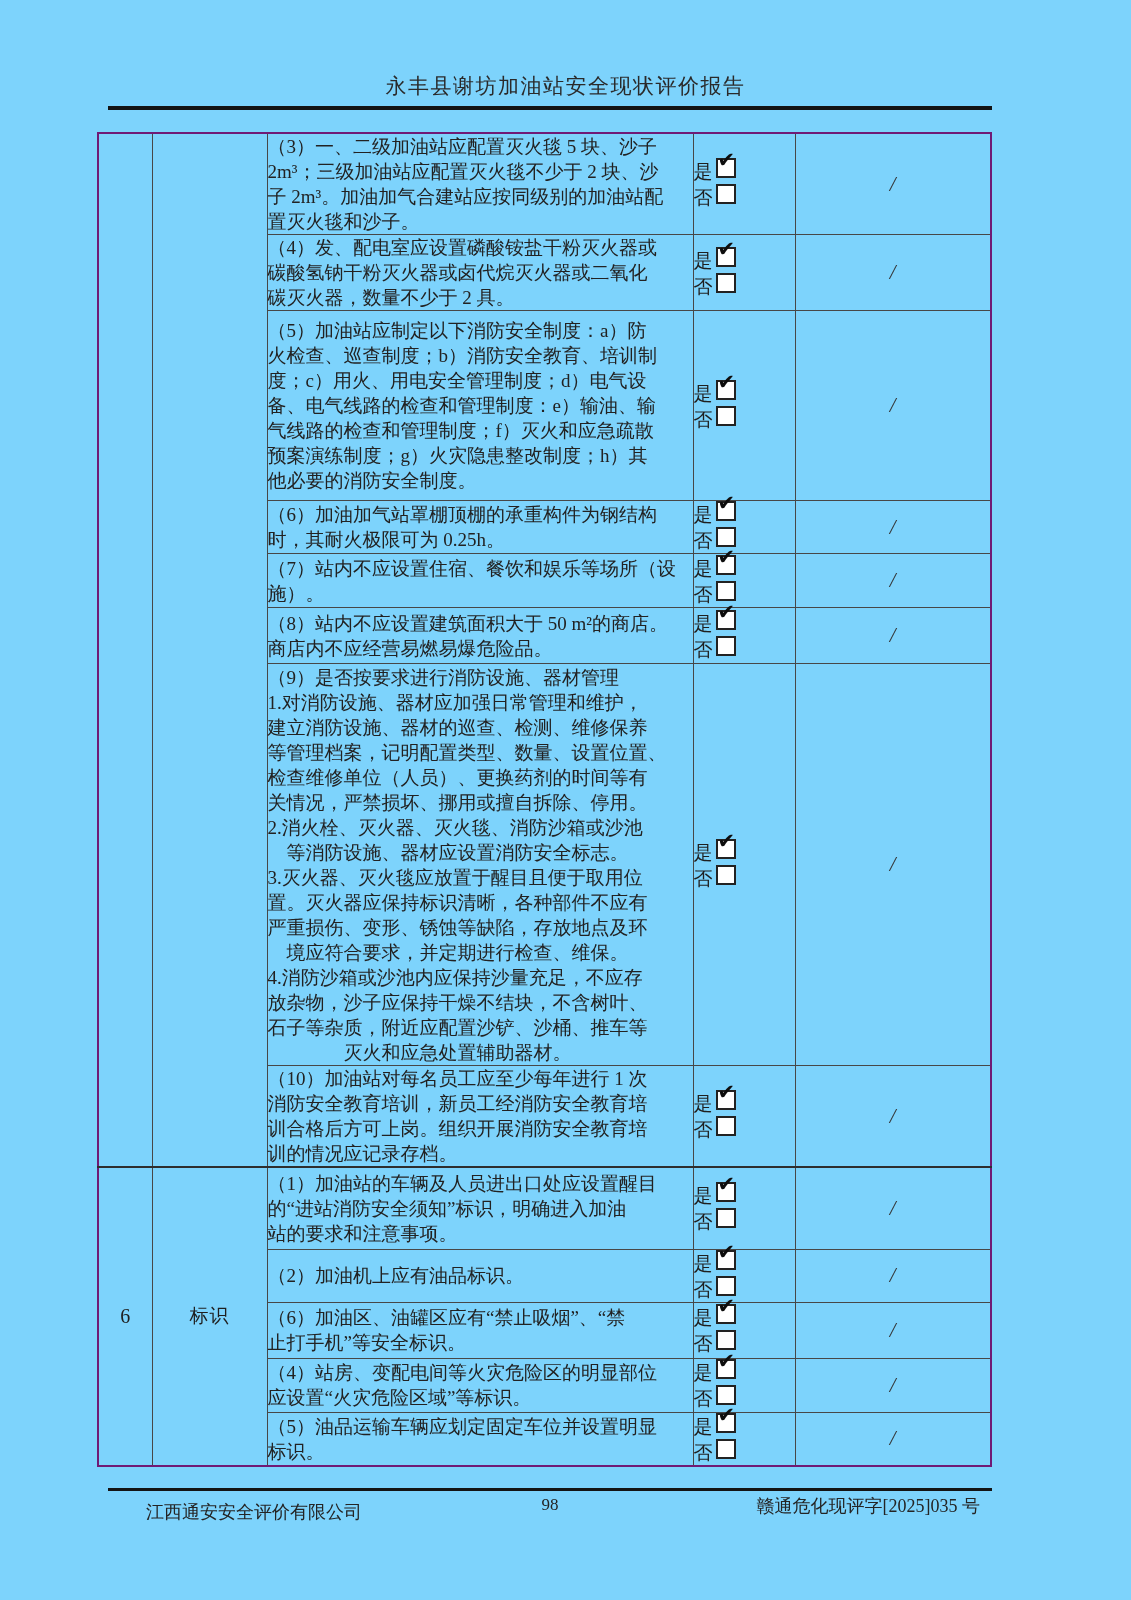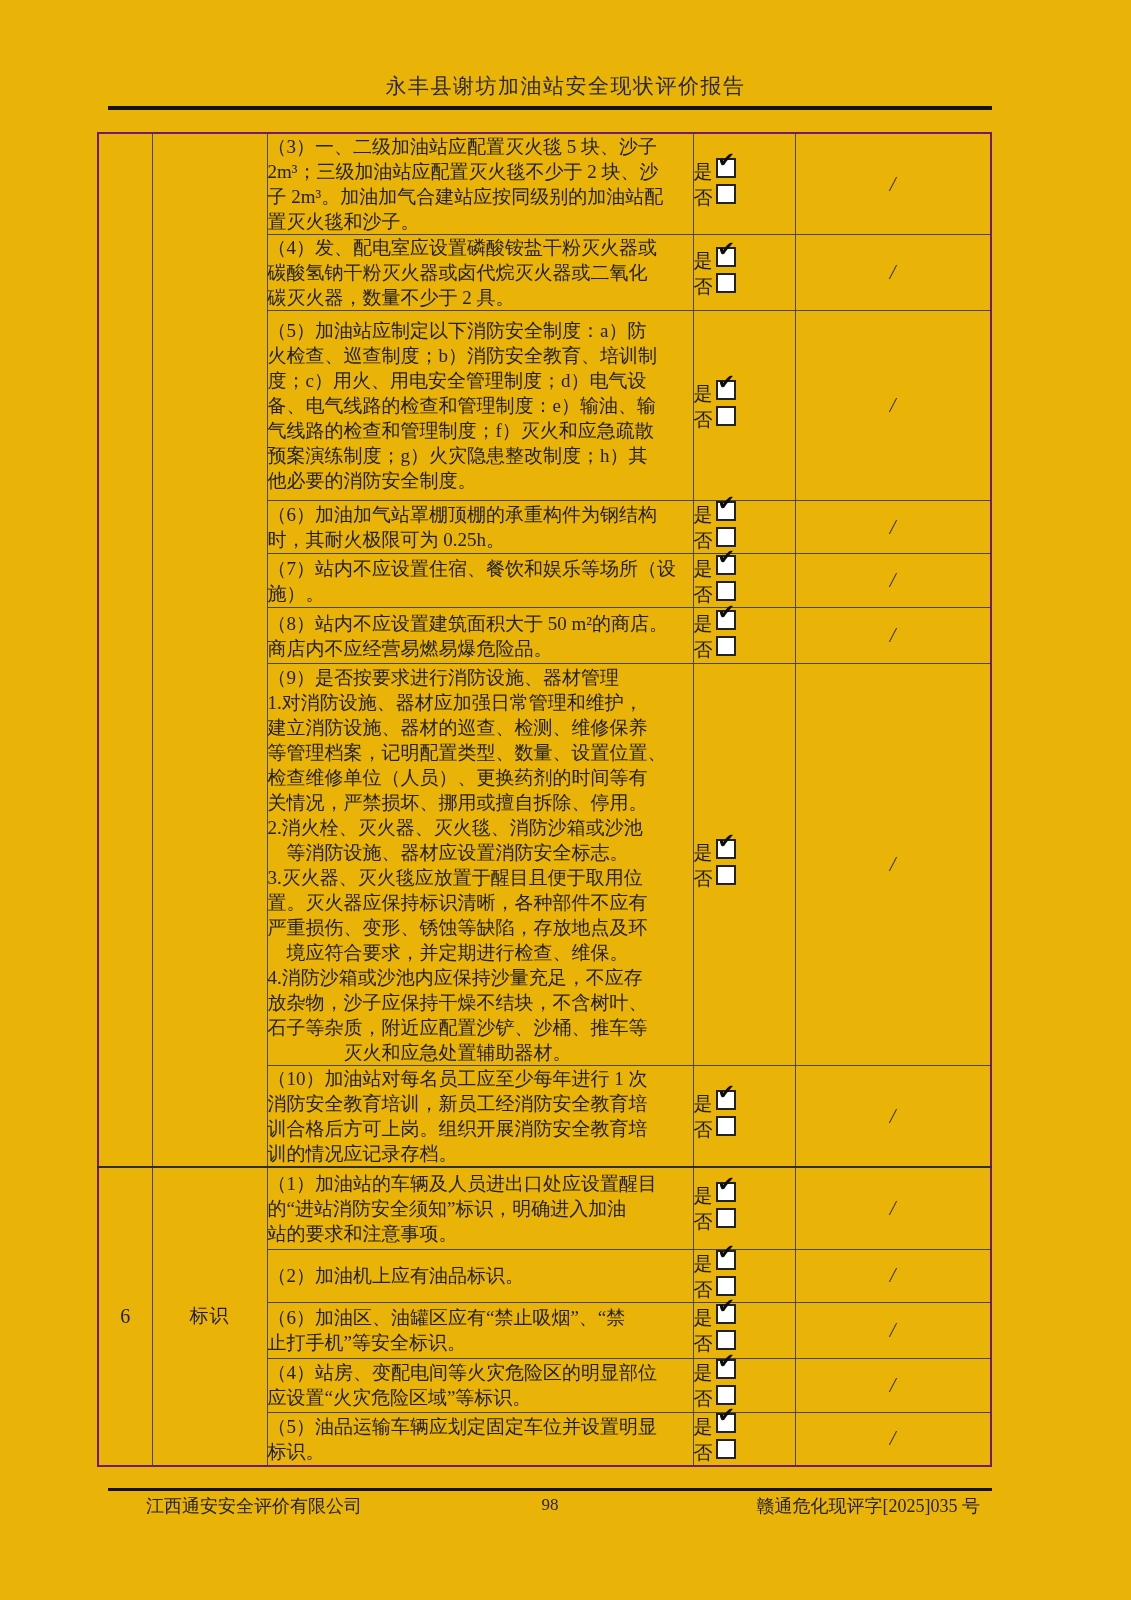--- a/index.html
+++ b/index.html
@@ -1,17 +1,17 @@
 <!DOCTYPE html>
 <html><head>
 <meta charset="utf-8">
 <style>
   html,body{margin:0;padding:0;background:#e8e8e8;}
   .page{
-    position:relative; width:1131px; height:1600px; background:#eab308;
+    position:relative; width:1131px; height:1600px; background:#7dd3fc;
     margin:0 auto; overflow:hidden; color:#1f1f1f;
     font-family:"Liberation Serif","DejaVu Serif",serif;
   }
   .doc-title{
     position:absolute; top:72px; left:0; width:100%;
     text-align:center; font-size:21px; letter-spacing:1.5px; color:#2a2a2a;
   }
   .rule{position:absolute; left:108px; width:884px; background:#141414;}
   .rule-top{top:106px; height:4px;}
   .rule-bottom{top:1488px; height:3px;}
@@ -50,21 +50,21 @@
   tr.hA4{height:52px;}  tr.hA5{height:54px;} tr.hA6{height:56px;}
   tr.hA7{height:402px;} tr.hA8{height:100px;padding-left:32px;}
   tr.hB1{height:82px;}  tr.hB2{height:48px;} tr.hB3{height:56px;}
   tr.hB4{height:54px;}  tr.hB5{height:50px;margin-top:12px;}
   tr.section-start td{border-top:2px solid #2e2e2e;}
 
   .footer{
     position:absolute; top:1494px; left:108px; width:884px; height:24px;
     font-size:18px; color:#242424;
   }
-  .f-left{position:absolute; left:38px; top:0;}
+  .f-left{position:absolute; left:38px; top:6px;}
   .f-center{position:absolute; left:0; right:0; top:1px; text-align:center; font-size:17px;}
   .f-right{position:absolute; right:12px; top:0;}
 </style>
 </head>
 <body>
 
 <div class="page">
 
   <div class="doc-title">永丰县谢坊加油站安全现状评价报告</div>
   <div class="rule rule-top"></div>

